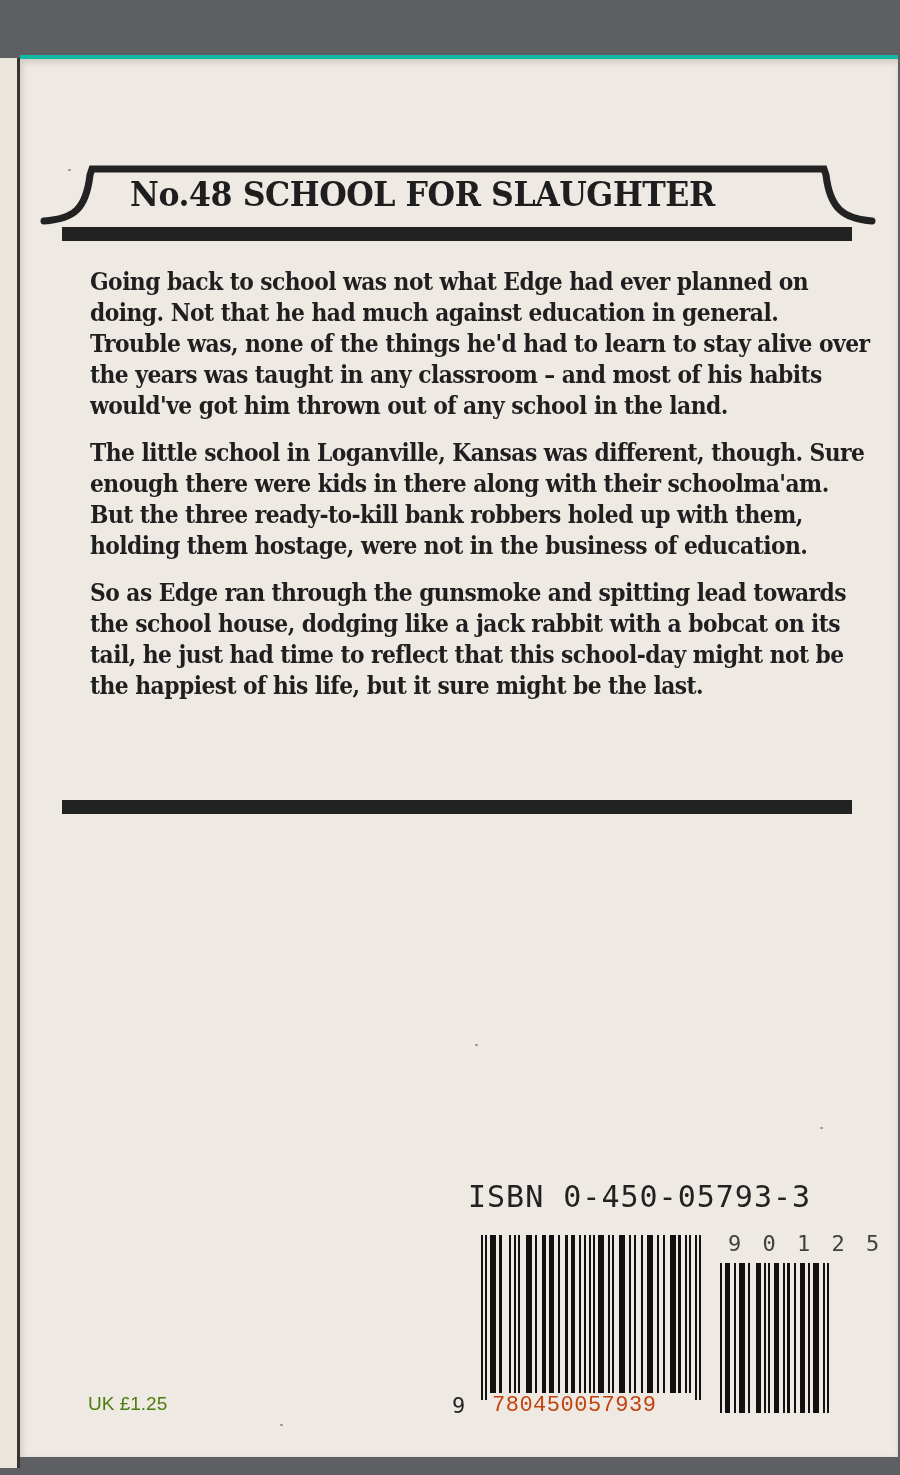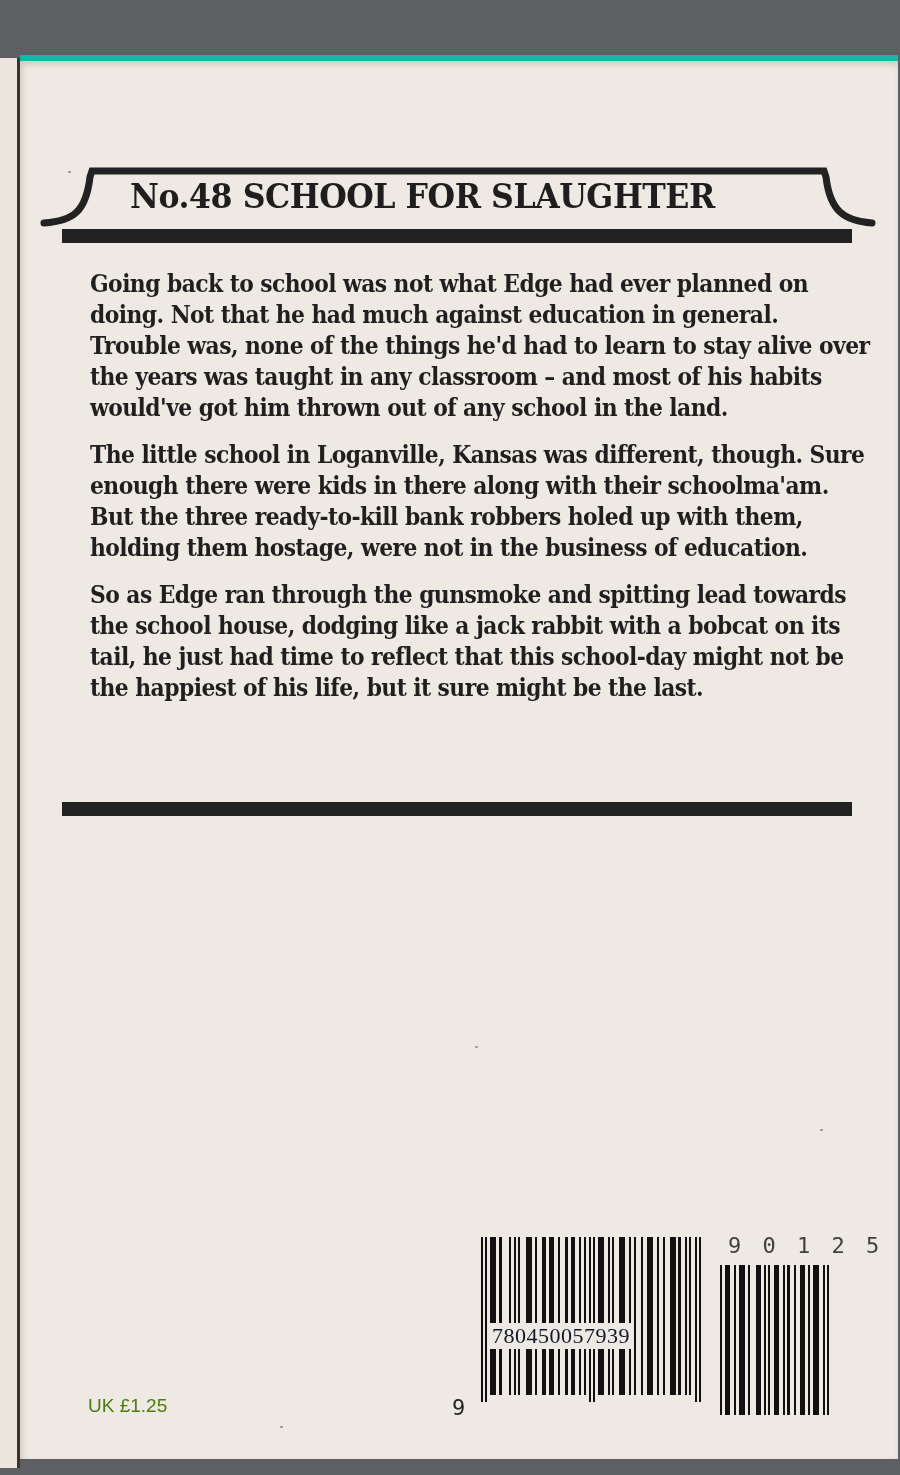--- a/index.html
+++ b/index.html
@@ -10,21 +10,21 @@
       font-family: "DejaVu Serif", serif;
     }
     .spine-strip {
       position: absolute; left: 0; top: 58px; width: 17px; height: 1410px;
       background: #ece6df; border-right: 3px solid #3a3430;
     }
     .cover {
       position: absolute; left: 20px; top: 55px; width: 878px; height: 1398px;
       background: #efe9e3;
       box-shadow: inset 2px 3px 6px rgba(120,100,80,0.25);
-      border-top: 6px solid #14b8a6;
+      border-top: 4px solid #14b8a6;
     }
     .title-frame {
       position: absolute; left: 14px; top: 102px; width: 842px; height: 66px;
     }
     .title-frame svg { position: absolute; left: 0; top: 0; }
     .title-text {
       position: absolute; left: 96px; top: 13px;
       font-family: "DejaVu Serif", serif; font-weight: bold;
       font-size: 34px; letter-spacing: -0.5px; color: #1e1e1e;
       white-space: nowrap;
@@ -64,22 +64,22 @@
     .addon-digits {
       position: absolute; left: 708px; top: 1172px;
       font-family: "DejaVu Sans Mono", monospace; font-size: 22px;
       letter-spacing: 4px; color: #404040;
     }
     .ean-lead {
       position: absolute; left: 432px; top: 1334px;
       font-family: "DejaVu Sans Mono", monospace; font-size: 22px; color: #222;
     }
     .ean-digits {
-      position: absolute; left: 470px; top: 1262px;
-      font-family: Liberation Serif, serif; font-size: 22px; color: #0f172a;
+      position: absolute; left: 470px; top: 1334px;
+      font-family: Liberation Mono, monospace; font-size: 22px; color: #c2410c;
       letter-spacing: 0.5px; background: #efe9e3; padding: 0 2px;
     }
     .price {
       position: absolute; left: 68px; top: 1334px;
       font-family: "Liberation Sans", sans-serif; font-weight: normal;
       font-size: 19px; color: #4d7c0f;
     }
     .speck { position: absolute; width: 3px; height: 2px; background: #9a928a; border-radius: 1px; }
   </style>
 </head>
@@ -98,20 +98,21 @@
   <div class="title-rule"></div>
 
   <div class="blurb">
     <p>Going back to school was not what Edge had ever planned on doing. Not that he had much against education in general. Trouble was, none of the things he'd had to learn to stay alive over the years was taught in any classroom – and most of his habits would've got him thrown out of any school in the land.</p>
     <p>The little school in Loganville, Kansas was different, though. Sure enough there were kids in there along with their schoolma'am. But the three ready-to-kill bank robbers holed up with them, holding them hostage, were not in the business of education.</p>
     <p>So as Edge ran through the gunsmoke and spitting lead towards the school house, dodging like a jack rabbit with a bobcat on its tail, he just had time to reflect that this school-day might not be the happiest of his life, but it sure might be the last.</p>
   </div>
 
   <div class="bottom-rule"></div>
 
+  <div class="isbn">ISBN 0-450-05793-3</div>
 
   <svg class="barcode-main" viewBox="0 0 222 165" preserveAspectRatio="none">
     <g fill="#111">
       <rect x="0" y="0" width="2" height="165"></rect>
         <rect x="4" y="0" width="2" height="165"></rect>
       <rect x="9" y="0" width="6" height="158"></rect>
         <rect x="18" y="0" width="3" height="158"></rect>
       <rect x="28" y="0" width="2" height="158"></rect>
         <rect x="33" y="0" width="2" height="158"></rect>
       <rect x="37" y="0" width="2" height="158"></rect>

